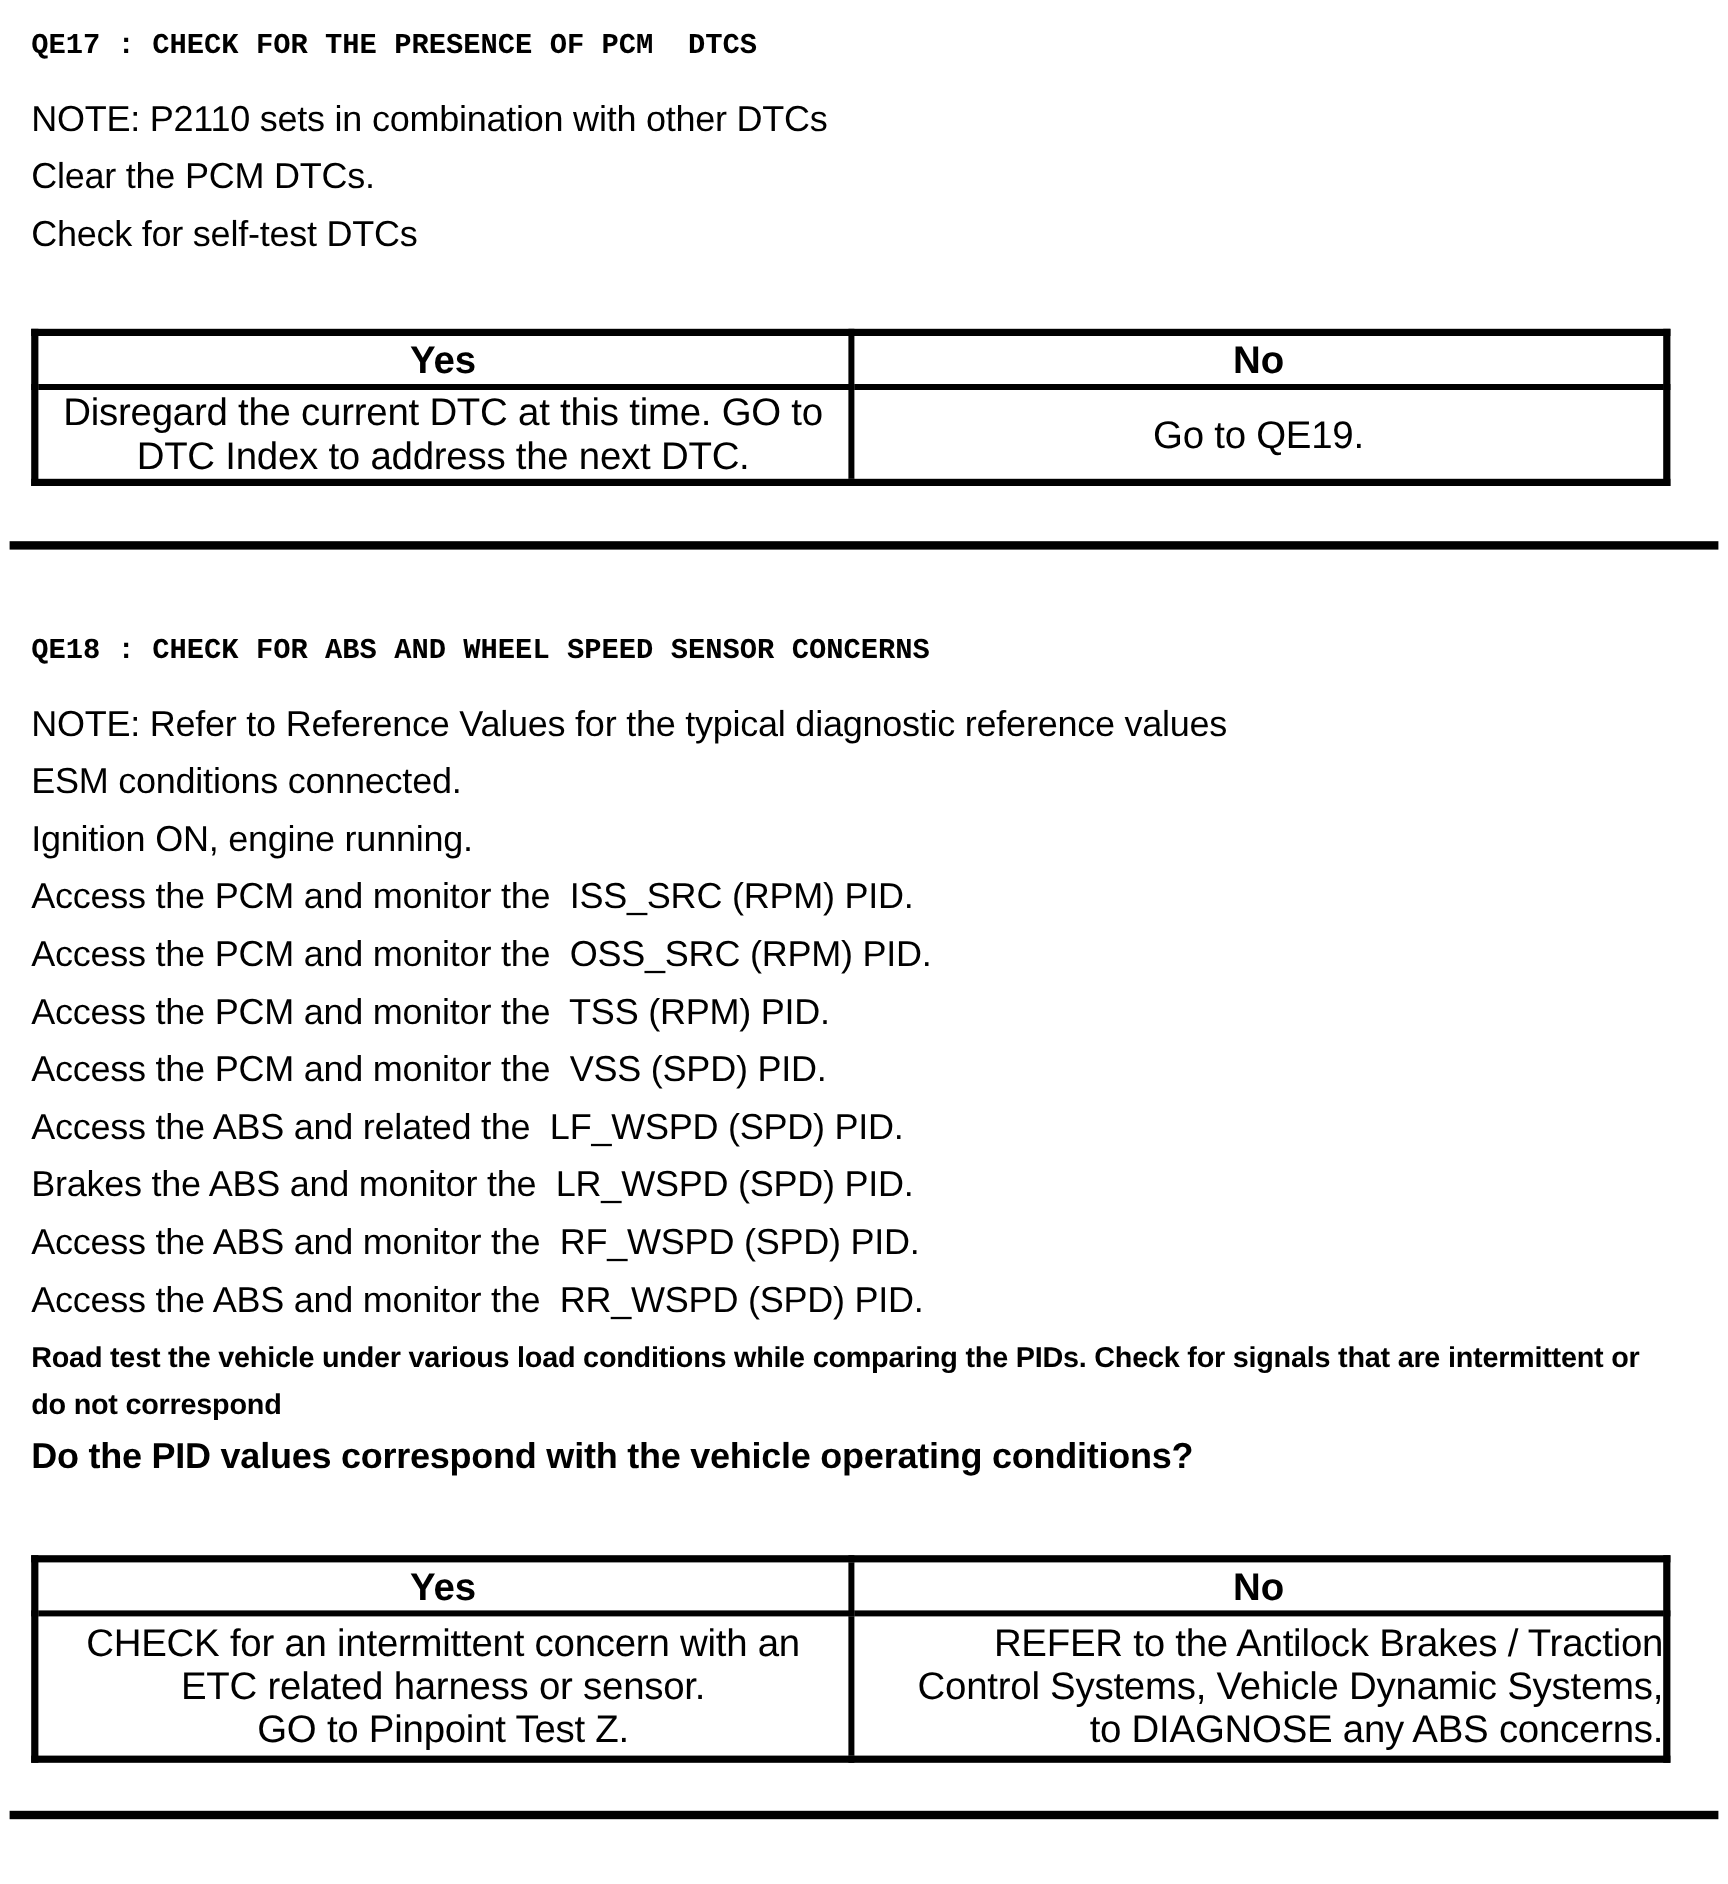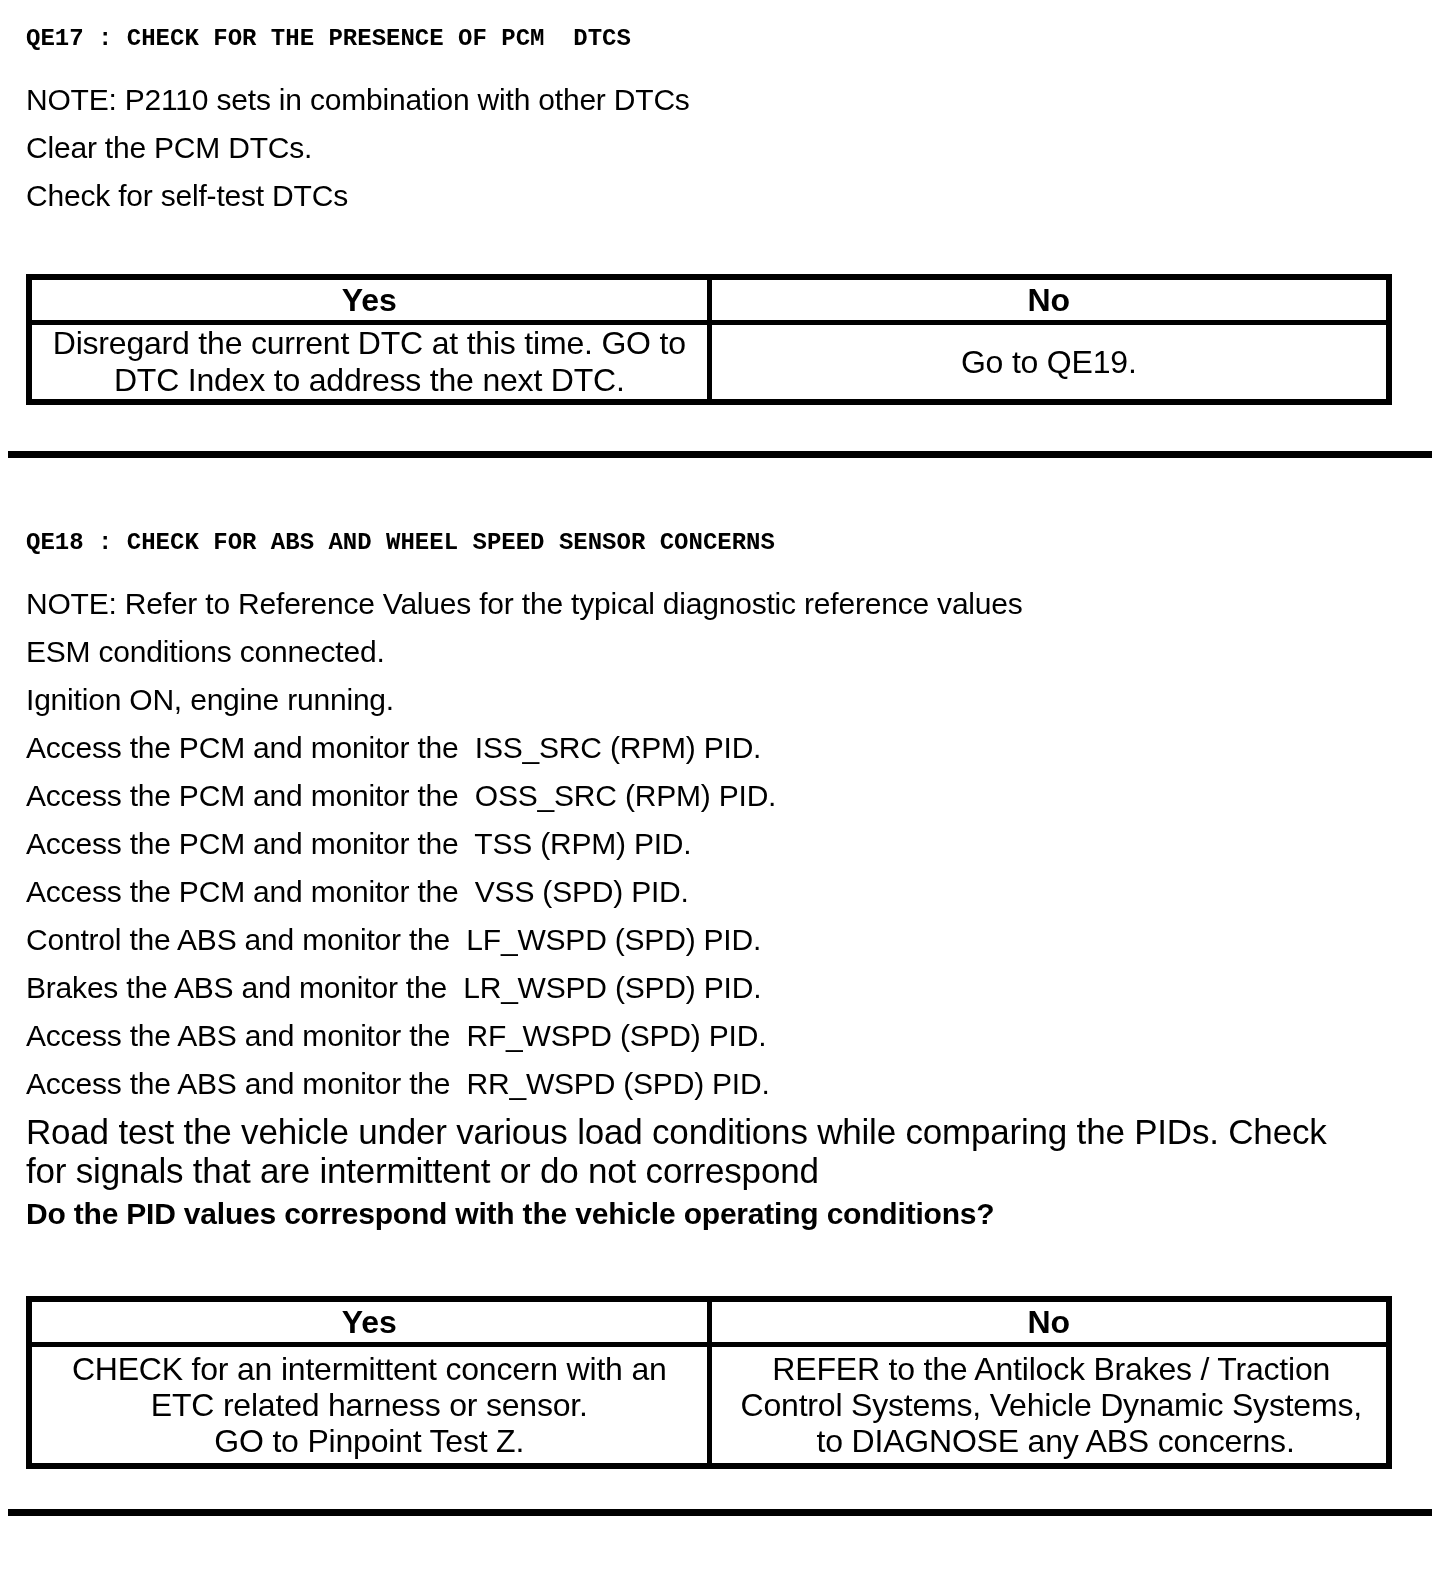--- a/index.html
+++ b/index.html
@@ -30,25 +30,26 @@
     line-height: 48px;
     margin: 0;
     white-space: pre-wrap;
     letter-spacing: -0.2px;
   }
   .first-after-heading { margin-top: 22px; }
   .question {
     font-weight: 700;
   }
   .para {
-    font-size: 35px;
+    font-size: 24px;
     line-height: 39px;
     margin: 4px 0 0 0;
     max-width: 1345px;
     letter-spacing: -0.2px;
+    font-weight: bold;
   }
   .decision-table {
     border-collapse: collapse;
     table-layout: fixed;
     width: 1366px;
     border: 6px solid #000000;
   }
   .decision-table th,
   .decision-table td {
     border: 5px solid #000000;
@@ -69,21 +70,21 @@
   .t2 { margin-top: 58px; }
   .t2 td { height: 112px; padding: 2px 0; }
   .cell-line {
     line-height: 37px;
     text-align: center;
     white-space: pre-wrap;
     letter-spacing: -0.2px;
   }
   .t2 .cell-line { line-height: 36px; }
   .no-cell-left .cell-line {
-    text-align: center;
+    text-align: right;
     padding-left: 5px;
   }
   .divider {
     height: 7px;
     background: #000000;
     border: none;
     width: 1424px;
     margin: 46px 0 0 -18px;
   }
   .divider-1 { margin-top: 46px; }
@@ -126,21 +127,21 @@
 
   <section>
     <h2 class="step-heading section-qe18-heading">QE18 : CHECK FOR ABS AND WHEEL SPEED SENSOR CONCERNS</h2>
     <p class="body-line first-after-heading">NOTE: Refer to Reference Values for the typical diagnostic reference values</p>
     <p class="body-line">ESM conditions connected.</p>
     <p class="body-line">Ignition ON, engine running.</p>
     <p class="body-line">Access the PCM and monitor the  ISS_SRC (RPM) PID.</p>
     <p class="body-line">Access the PCM and monitor the  OSS_SRC (RPM) PID.</p>
     <p class="body-line">Access the PCM and monitor the  TSS (RPM) PID.</p>
     <p class="body-line">Access the PCM and monitor the  VSS (SPD) PID.</p>
-    <p class="body-line">Control the ABS and monitor the  LF_WSPD (SPD) PID.</p>
+    <p class="body-line">Access the ABS and related the  LF_WSPD (SPD) PID.</p>
     <p class="body-line">Brakes the ABS and monitor the  LR_WSPD (SPD) PID.</p>
     <p class="body-line">Access the ABS and monitor the  RF_WSPD (SPD) PID.</p>
     <p class="body-line">Access the ABS and monitor the  RR_WSPD (SPD) PID.</p>
     <p class="para">Road test the vehicle under various load conditions while comparing the PIDs. Check for signals that are intermittent or do not correspond</p>
     <p class="body-line question">Do the PID values correspond with the vehicle operating conditions?</p>
 
     <table class="decision-table t2">
       <thead>
         <tr>
           <th>Yes</th>

